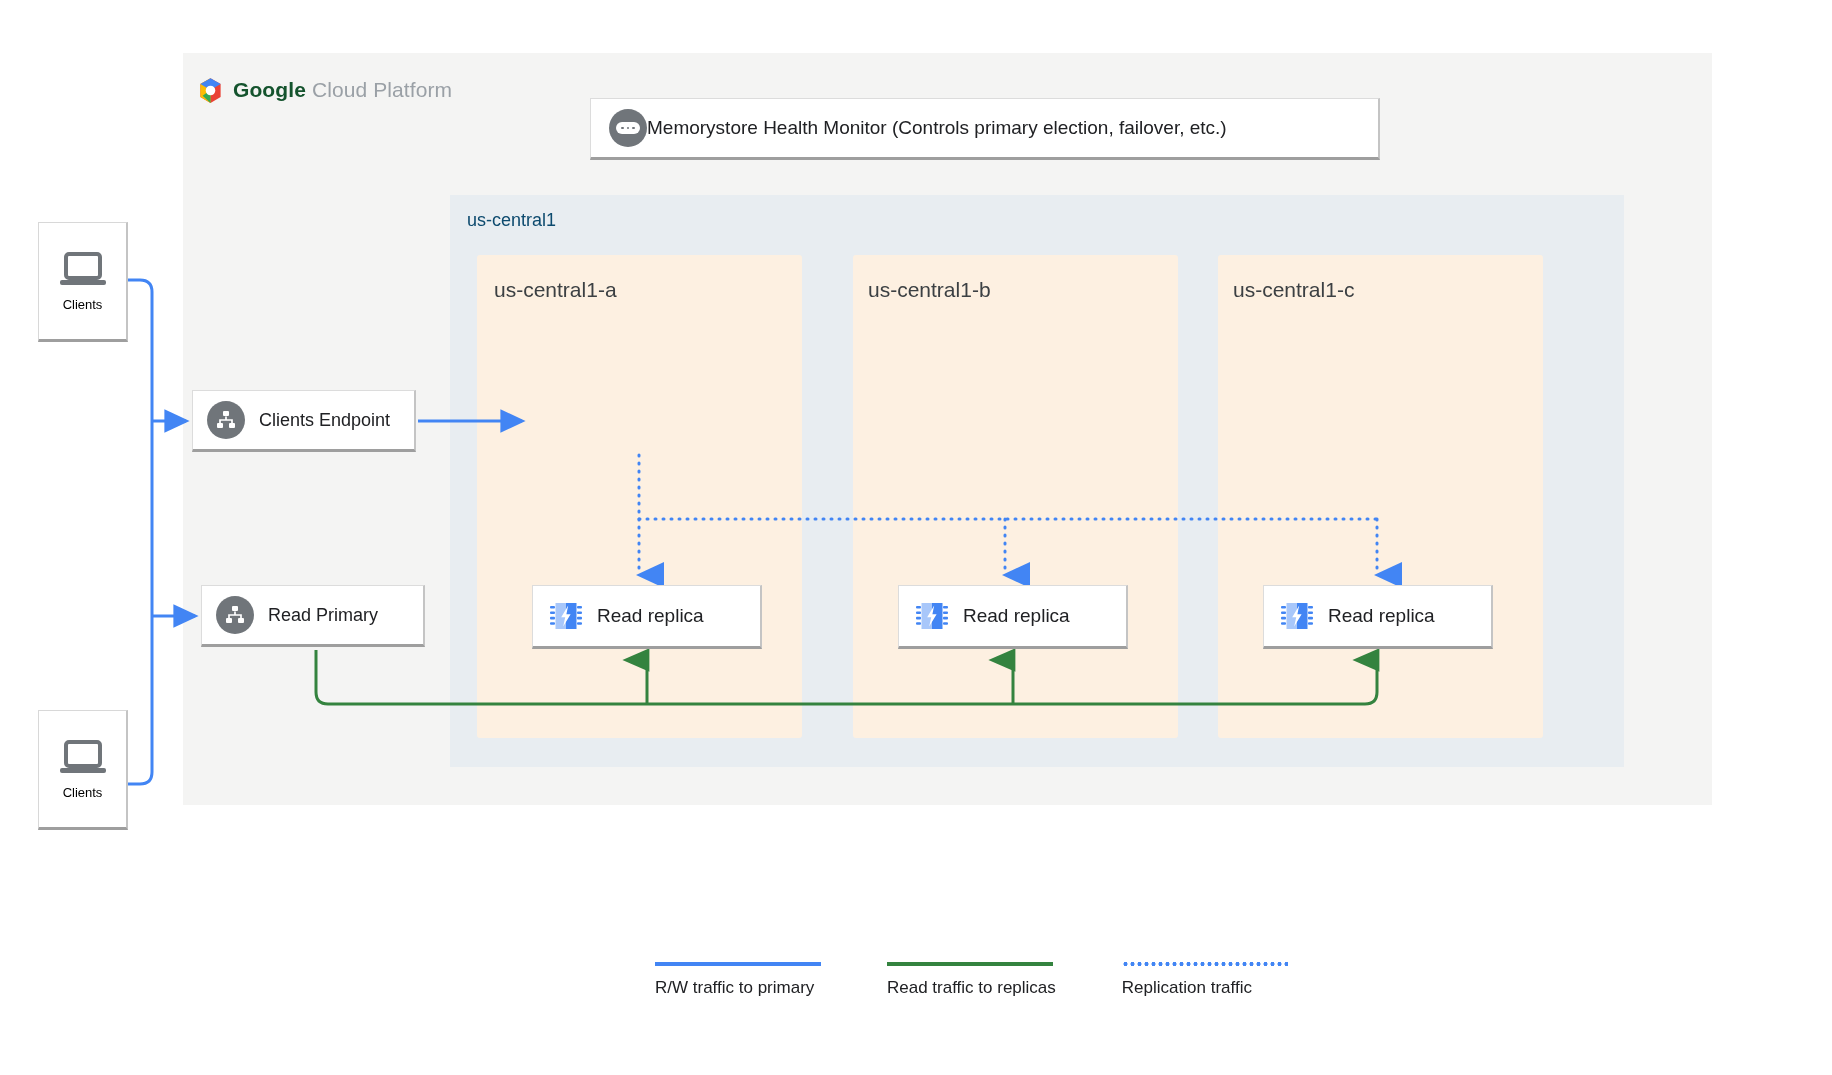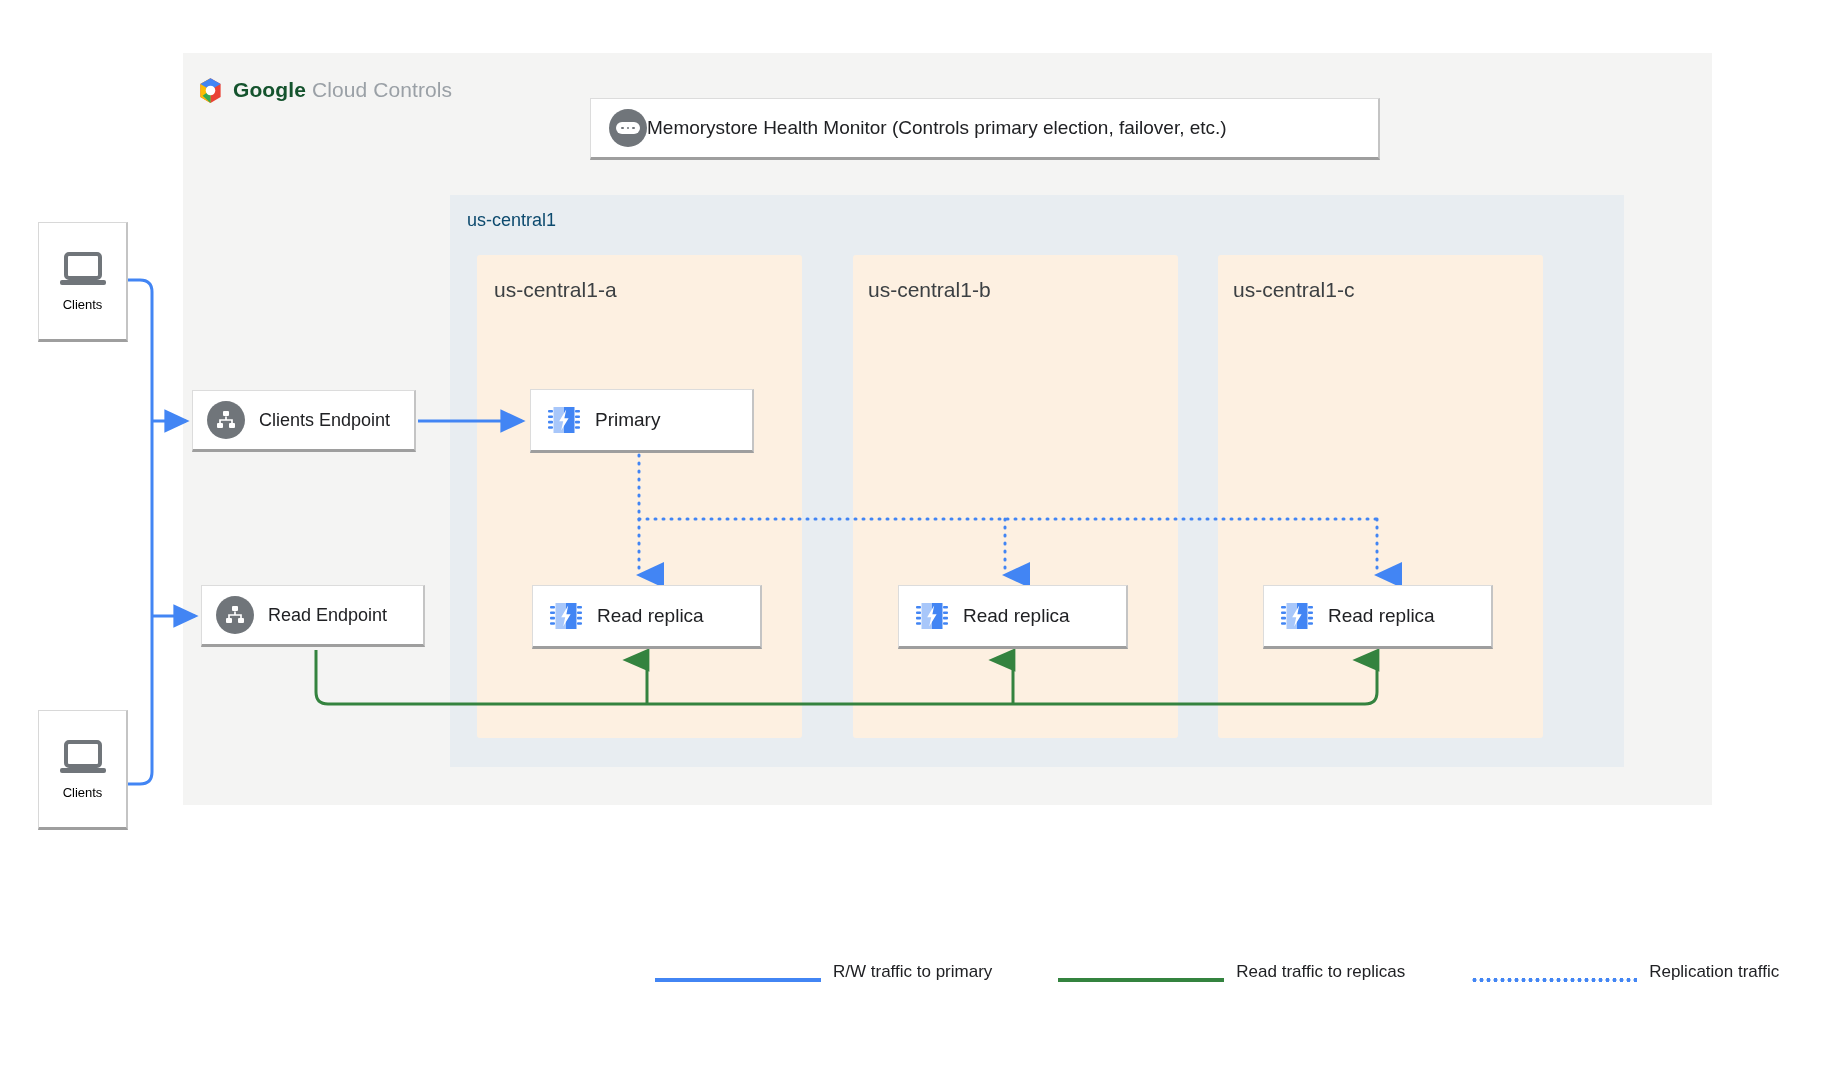--- a/index.html
+++ b/index.html
@@ -190,21 +190,22 @@
   .legend {
     position: absolute;
     left: 655px;
     top: 962px;
     display: flex;
     gap: 66px;
     align-items: flex-start;
   }
   .legend-item {
     display: flex;
-    align-items: flex-end;
+    flex-direction: column;
+    align-items: flex-start;
     gap: 12px;
   }
   .legend-swatch { width: 166px; height: 4px; }
   .legend-swatch.solid-blue  { background: #4285f4; }
   .legend-swatch.solid-green { background: #34833f; }
   .legend-swatch.dotted-blue {
     height: 4px;
     background-image: radial-gradient(circle, #4285f4 50%, transparent 52%);
     background-size: 7px 4px;
     background-repeat: repeat-x;
@@ -224,21 +225,21 @@
 
   <div class="gcp-logo-row">
     <svg class="gcp-hex" viewBox="0 0 48 48">
       <path d="M24 2 L42 12.5 L42 35.5 L24 46 L6 35.5 L6 12.5 Z" fill="#ea4335"></path>
       <path d="M24 2 L6 12.5 L6 35.5 L24 46 Z" fill="#fbbc05"></path>
       <path d="M24 2 L42 12.5 L24 23 L6 12.5 Z" fill="#4285f4"></path>
       <path d="M10 33.5 L24 46 L24 23 Z" fill="#34a853"></path>
       <circle cx="24" cy="24" r="8.5" fill="#ffffff"></circle>
     </svg>
     <div class="gcp-wordmark">
-      <span class="w-bold">Google</span><span class="w-light"> </span><span class="w-light">Cloud Controls</span>
+      <span class="w-bold">Google</span><span class="w-light"> </span><span class="w-light">Cloud Platform</span>
     </div>
   </div>
 
   <div class="card health-card">
     <div class="circle-icon">
       <div class="dots-pill">
           <i></i>
           <i></i>
           <i></i>
         </div>
@@ -323,41 +324,23 @@
 
   <div class="card endpoint-card ep-read">
     <div class="circle-icon">
       <svg class="tree-svg" viewBox="0 0 24 24">
         <rect x="9" y="3" width="6" height="5" rx="1" fill="#ffffff"></rect>
         <rect x="3" y="15" width="6" height="5" rx="1" fill="#ffffff"></rect>
         <rect x="15" y="15" width="6" height="5" rx="1" fill="#ffffff"></rect>
         <path d="M12 8.4 L12 12 M6 15 L6 12 L18 12 L18 15" fill="none" stroke="#ffffff" stroke-width="1.7"></path>
       </svg>
     </div>
-    <div class="card-label">Read Endpoint</div>
-  </div>
-
-  <div class="card node-card n-primary">
-    <svg class="chip-svg" viewBox="0 0 34 34">
-      <g fill="#4285f4">
-        <rect x="1" y="7" width="5" height="2.6" rx="1"></rect>
-        <rect x="1" y="12.4" width="5" height="2.6" rx="1"></rect>
-        <rect x="1" y="17.8" width="5" height="2.6" rx="1"></rect>
-        <rect x="1" y="23.2" width="5" height="2.6" rx="1"></rect>
-        <rect x="28" y="7" width="5" height="2.6" rx="1"></rect>
-        <rect x="28" y="12.4" width="5" height="2.6" rx="1"></rect>
-        <rect x="28" y="17.8" width="5" height="2.6" rx="1"></rect>
-        <rect x="28" y="23.2" width="5" height="2.6" rx="1"></rect>
-      </g>
-      <rect x="6.5" y="4" width="10.5" height="26" fill="#a8c7fa"></rect>
-      <rect x="17" y="4" width="10.5" height="26" fill="#4285f4"></rect>
-      <path d="M19.2 6.4 L12.2 18.2 L16.2 18.2 L14.2 27.6 L21.6 15.2 L17.4 15.2 Z" fill="#ffffff"></path>
-    </svg>
-    <div class="card-label">Primary</div>
-  </div>
+    <div class="card-label">Read Primary</div>
+  </div>
+
 
   <div class="card node-card n-replica-a">
     <svg class="chip-svg" viewBox="0 0 34 34">
       <g fill="#4285f4">
         <rect x="1" y="7" width="5" height="2.6" rx="1"></rect>
         <rect x="1" y="12.4" width="5" height="2.6" rx="1"></rect>
         <rect x="1" y="17.8" width="5" height="2.6" rx="1"></rect>
         <rect x="1" y="23.2" width="5" height="2.6" rx="1"></rect>
         <rect x="28" y="7" width="5" height="2.6" rx="1"></rect>
         <rect x="28" y="12.4" width="5" height="2.6" rx="1"></rect>

